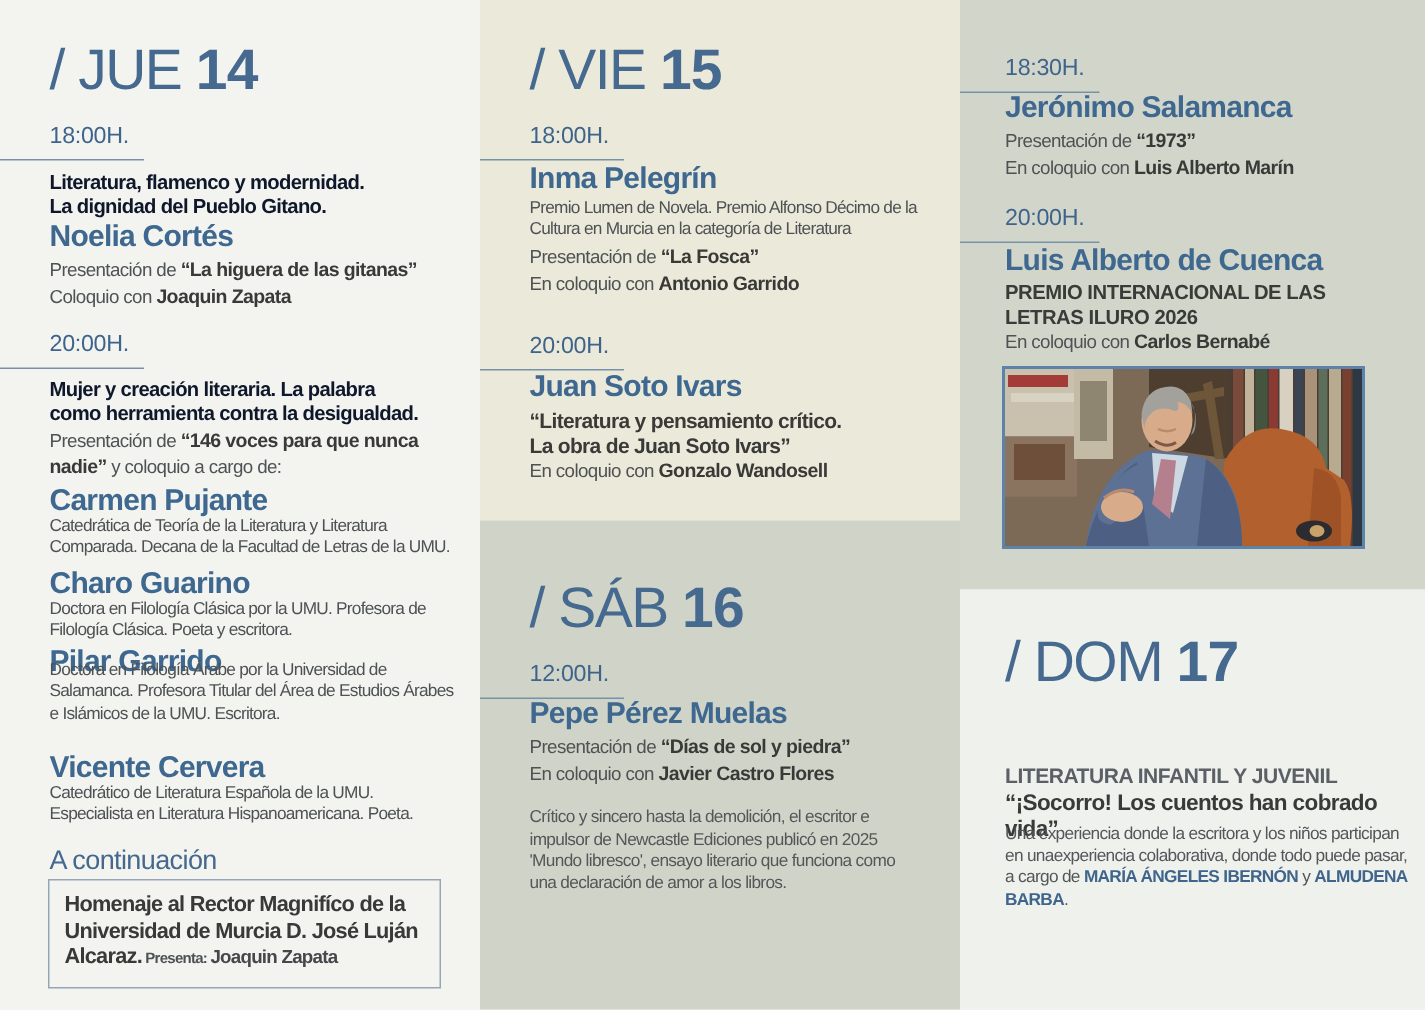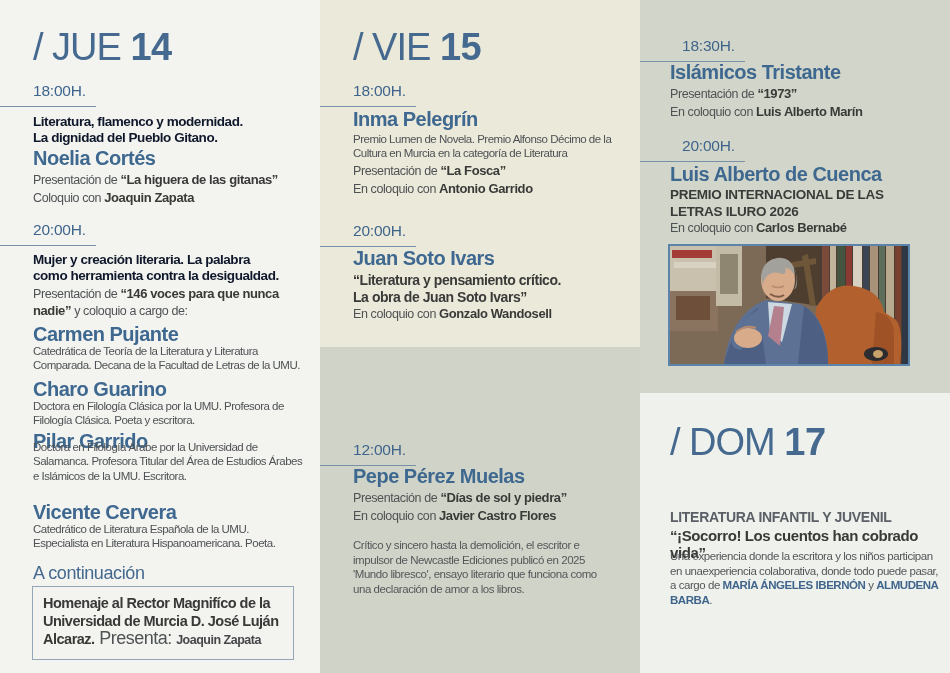--- a/index.html
+++ b/index.html
@@ -24,38 +24,38 @@
   .abs{position:absolute;}
 
   .day{font-size:38px;color:#45698f;letter-spacing:-1px;font-weight:400;white-space:nowrap;}
   .day b{font-weight:700;letter-spacing:-0.5px;}
 
   .timerow{left:0;right:0;}
   .time{
     display:inline-block;font-size:15.5px;color:#3f648c;
     padding:0 10px 6px 33px;border-bottom:1.5px solid #7792a8;
   }
-  .time-r{padding-left:42px;}
+  .time-r{padding-left:30px;}
 
   .name{font-size:20px;font-weight:700;color:#3e688f;letter-spacing:-0.5px;white-space:nowrap;}
   .etitle{font-size:13.5px;line-height:16px;font-weight:700;color:#0f172a;letter-spacing:-0.45px;}
   .talk{font-size:14px;line-height:17px;font-weight:700;color:#3a3b39;letter-spacing:-0.45px;}
   .pres{font-size:12.5px;color:#4e5254;letter-spacing:-0.4px;}
   .pres b{font-size:13.5px;color:#38393 7;}
   .pres b, .coll b{font-size:13px;color:#393a38;font-weight:700;}
   .coll{font-size:12.5px;color:#4e5254;letter-spacing:-0.4px;}
   .bio{font-size:11.5px;line-height:14.3px;color:#4e5254;letter-spacing:-0.5px;}
   .ml{white-space:pre-line;}
   .para{font-size:11.5px;line-height:14.5px;color:#53575a;letter-spacing:-0.45px;}
   .next{font-size:18px;color:#44688e;letter-spacing:-0.4px;}
   .box{
     border:1.5px solid #94a6b5;width:241px;padding:8px 9px 9px 10px;
     font-size:14.5px;line-height:17.5px;font-weight:700;color:#393a38;letter-spacing:-0.5px;
   }
-  .box .presenta{font-weight:400;font-size:18px;color:#4e5254;}
+  .box .presenta{font-weight:700;font-size:10px;color:#4e5254;}
   .box .presenta-name{font-weight:700;font-size:12.5px;color:#45474a;}
   .award{font-size:13.5px;line-height:16.5px;font-weight:700;color:#3a3b39;letter-spacing:-0.3px;}
   .cat{font-size:14px;font-weight:700;color:#5a6066;letter-spacing:-0.3px;}
   .socorro{font-size:15px;font-weight:700;color:#393a38;letter-spacing:-0.4px;}
   .blue-caps{color:#40658c;font-weight:700;}
 
   .photo{
     position:absolute;left:668px;top:244px;width:242px;height:122px;
     border:2px solid #5d83ab;box-sizing:border-box;background:#6b5a4a;
   }
@@ -120,36 +120,37 @@
   <div class="abs pres" style="left:33px;top:163px"><span>Presentación de </span><b>“La Fosca”</b></div>
   <div class="abs coll" style="left:33px;top:181px"><span>En coloquio con </span><b>Antonio Garrido</b></div>
 
   <div class="abs timerow" style="top:222px"><span class="time">20:00H.</span></div>
 
   <div class="abs name" style="left:33px;top:247px">Juan Soto Ivars</div>
   <div class="abs talk ml" style="left:33px;top:272px;width:285px">“Literatura y pensamiento crítico.
 La obra de Juan Soto Ivars”</div>
   <div class="abs coll" style="left:33px;top:306px"><span>En coloquio con </span><b>Gonzalo Wandosell</b></div>
 
+  <div class="abs day" style="left:33px;top:385px"><span>/ SÁB </span><b>16</b></div>
 
   <div class="abs timerow" style="top:441px"><span class="time">12:00H.</span></div>
 
   <div class="abs name" style="left:33px;top:465px">Pepe Pérez Muelas</div>
   <div class="abs pres" style="left:33px;top:490px"><span>Presentación de </span><b>“Días de sol y piedra”</b></div>
   <div class="abs coll" style="left:33px;top:508px"><span>En coloquio con </span><b>Javier Castro Flores</b></div>
   <div class="abs para ml" style="left:33px;top:538px;width:290px">Crítico y sincero hasta la demolición, el escritor e
 impulsor de Newcastle Ediciones publicó en 2025
 'Mundo libresco', ensayo literario que funciona como
 una declaración de amor a los libros.</div>
 </div>
 
 <div class="col col-right">
   <div class="abs timerow" style="top:37px"><span class="time time-r">18:30H.</span></div>
 
-  <div class="abs name" style="left:30px;top:61px">Islámicos Tristante</div>
+  <div class="abs name" style="left:30px;top:61px">Jerónimo Salamanca</div>
   <div class="abs pres" style="left:30px;top:86px"><span>Presentación de </span><b>“1973”</b></div>
   <div class="abs coll" style="left:30px;top:104px"><span>En coloquio con </span><b>Luis Alberto Marín</b></div>
 
   <div class="abs timerow" style="top:137px"><span class="time time-r">20:00H.</span></div>
 
   <div class="abs name" style="left:30px;top:163px">Luis Alberto de Cuenca</div>
   <div class="abs award ml" style="left:30px;top:187px;width:270px">PREMIO INTERNACIONAL DE LAS
 LETRAS ILURO 2026</div>
   <div class="abs coll" style="left:30px;top:220px"><span>En coloquio con </span><b>Carlos Bernabé</b></div>
 

